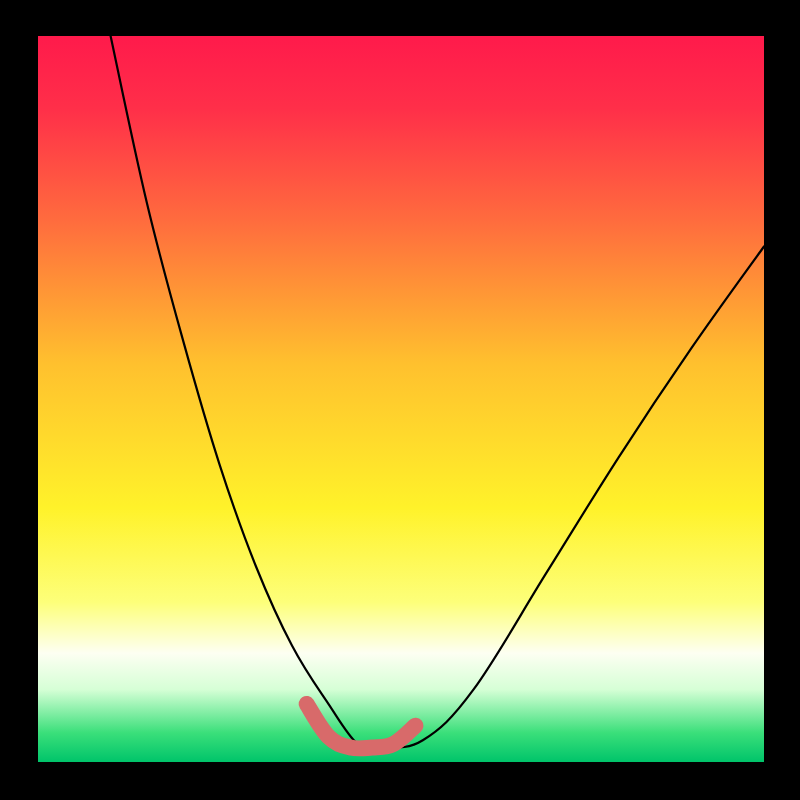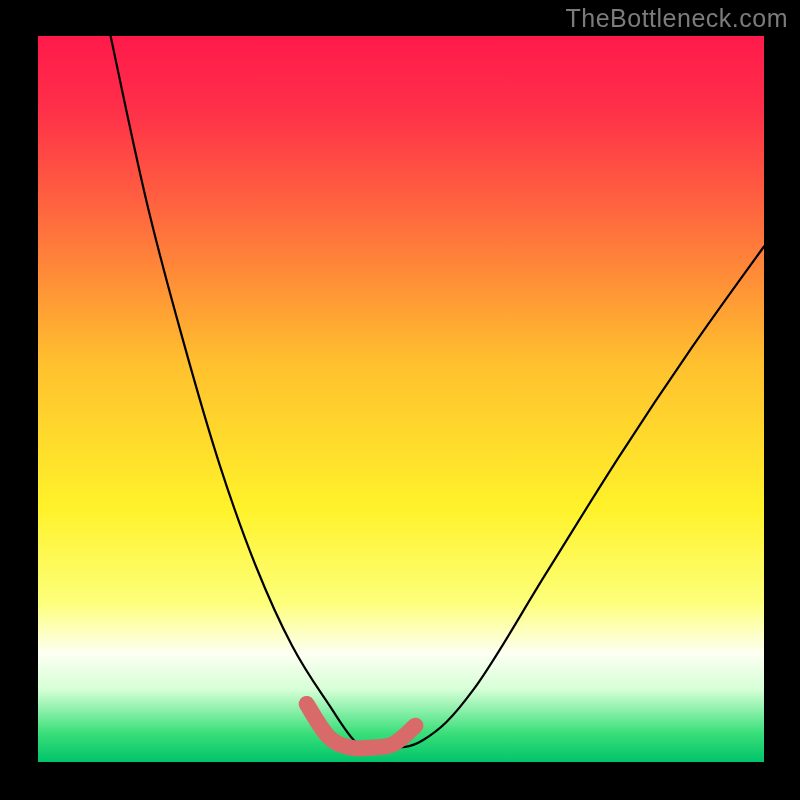--- a/index.html
+++ b/index.html
@@ -54,14 +54,13 @@
         </linearGradient>
     </defs>
 
     <rect x="38" y="36" width="726" height="726" fill="url(#heat)"></rect>
 
     <path id="main-curve" fill="none" stroke="#000000" stroke-width="2.2" stroke-linecap="round" stroke-linejoin="round" d="M 110.6 36.0 C 117.1 66.1, 133.8 148.1, 146.9 203.0 C 160.0 257.9, 170.1 293.9, 183.2 340.9 C 196.3 388.0, 206.4 423.8, 219.5 464.3 C 232.6 504.9, 242.7 533.3, 255.8 566.0 C 268.9 598.6, 279.0 621.0, 292.1 645.8 C 305.2 670.7, 316.6 686.3, 328.4 703.9 C 340.2 721.6, 348.3 736.0, 357.4 743.9 C 366.6 751.7, 367.5 748.1, 379.2 747.5 C 391.0 746.8, 405.8 750.7, 422.8 740.2 C 439.8 729.8, 451.4 719.5, 473.6 689.4 C 495.8 659.3, 520.1 615.1, 546.2 573.2 C 572.3 531.4, 592.7 497.6, 618.8 457.1 C 644.9 416.6, 665.3 386.1, 691.4 348.2 C 717.5 310.3, 750.9 264.8, 764.0 246.5"></path>
 
     <path id="highlight-curve" fill="none" stroke="#d86a6a" stroke-width="16" stroke-linecap="round" stroke-linejoin="round" d="M 306.6 703.9 C 310.5 709.8, 320.6 728.7, 328.4 736.6 C 336.2 744.4, 342.3 745.5, 350.2 747.5 C 358.0 749.4, 364.1 748.1, 372.0 747.5 C 379.8 746.8, 385.9 747.8, 393.7 743.9 C 401.6 739.9, 411.6 729.0, 415.5 725.7"></path>
   </svg>
 
-  <div class="watermark">TheBottleneck.com</div>
 </div>
 
 </body></html>

